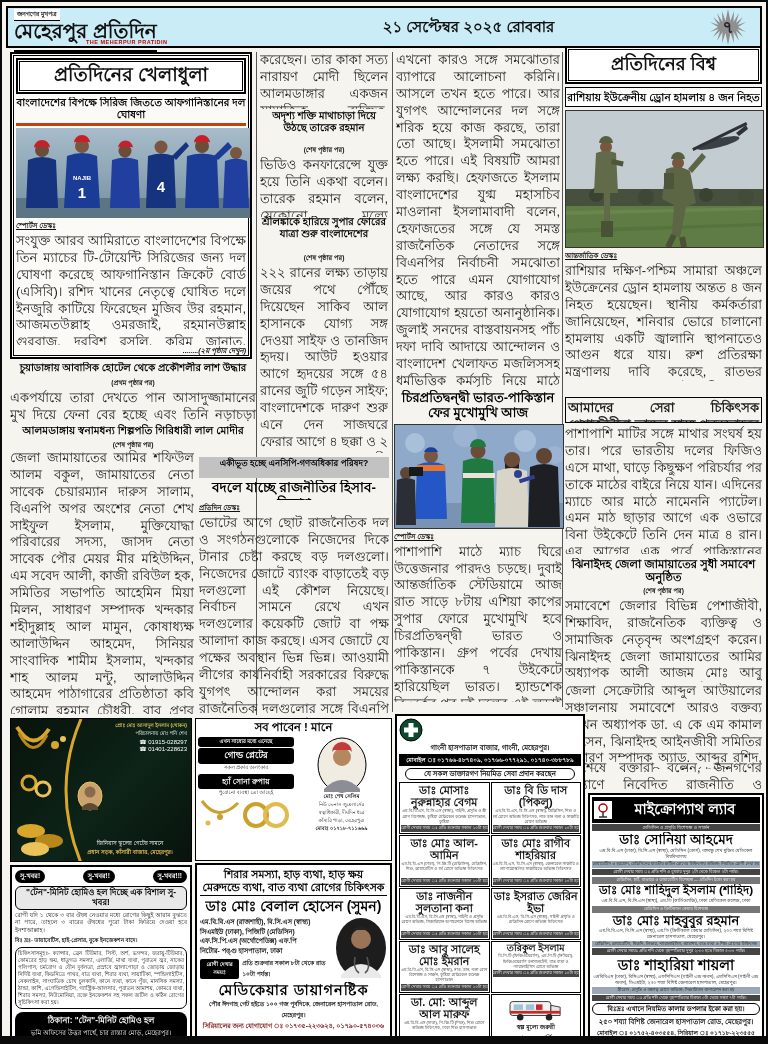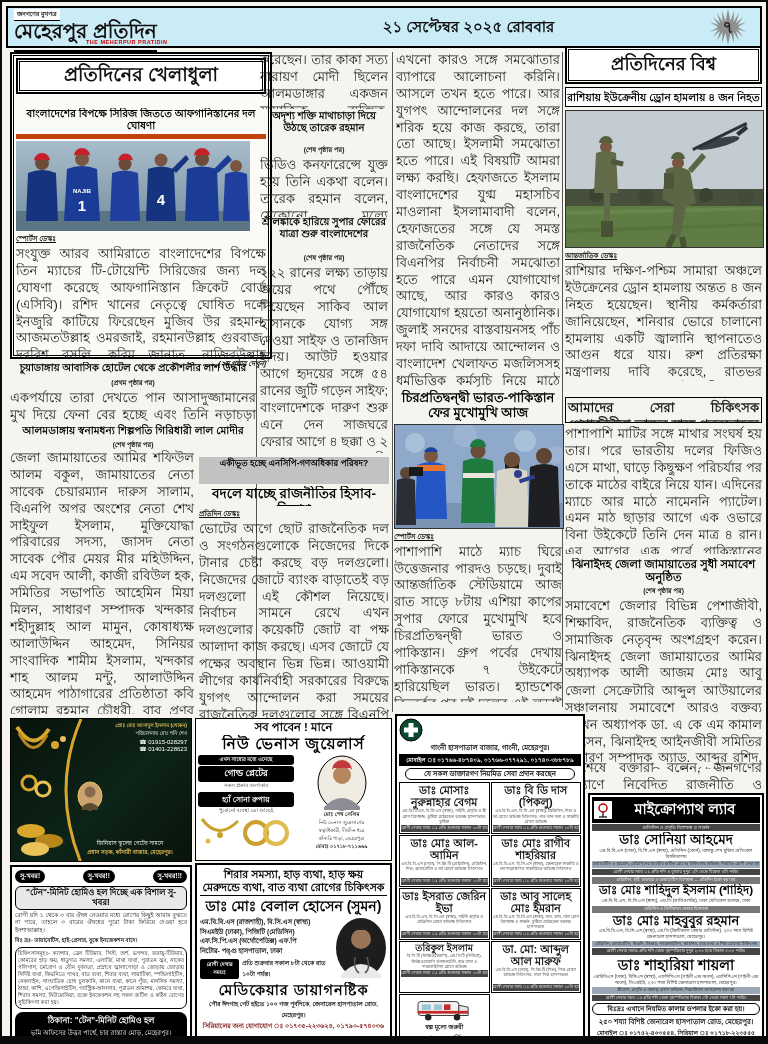--- a/index.html
+++ b/index.html
@@ -49,25 +49,25 @@
           <text x="0" y="6" text-anchor="middle" font-size="17" font-weight="bold" fill="#222">৭</text>
         </g>
       </svg>
     </div>
   </div>
 
   <div class="vrule" style="left:254px;top:50px;height:663px;"></div>
   <div class="vrule" style="left:390px;top:50px;height:660px;"></div>
   <div class="vrule" style="left:560px;top:50px;height:655px;"></div>
 
-  <div class="abs" style="left:8px;top:50px;width:262px;height:307px;border:2px solid #000;box-shadow:0 0 0 1px #fff inset, 0 0 0 2px #000 inset;padding:4px;background:#fbfaf6;">
+  <div class="abs" style="left:8px;top:50px;width:242px;height:307px;border:2px solid #000;box-shadow:0 0 0 1px #fff inset, 0 0 0 2px #000 inset;padding:4px;background:#fbfaf6;">
     <div class="dbl" style="height:30px;padding:1px;">
       <div class="dbl-in" style="font-size:19px;font-weight:900;">প্রতিদিনের খেলাধুলা</div>
     </div>
-    <div class="hl" style="font-size:10.3px;margin-top:14px;height:26px;border-bottom:5px solid #c2410c;">বাংলাদেশের বিপক্ষে সিরিজ জিততে আফগানিস্তানের দল ঘোষণা</div>
+    <div class="hl" style="font-size:10.3px;margin-top:3px;height:26px;border-bottom:3px solid #c2410c;">বাংলাদেশের বিপক্ষে সিরিজ জিততে আফগানিস্তানের দল ঘোষণা</div>
     <svg width="234" height="90" viewBox="0 0 234 90" style="margin-top:2px;">
       <defs>
         <linearGradient id="skybg" x1="0" y1="0" x2="0" y2="1">
           <stop offset="0" stop-color="#a8bccb"></stop>
             <stop offset="1" stop-color="#74909f"></stop>
         </linearGradient>
       </defs>
       <rect width="234" height="90" fill="url(#skybg)"></rect>
       <rect y="70" width="234" height="20" fill="#5b7585"></rect>
       <g>
@@ -130,21 +130,21 @@
     <div class="note">(শেষ পৃষ্ঠার পর)</div>
     <div class="body-txt" style="height:60px;margin-top:1px;">ভিডিও কনফারেন্সে যুক্ত হয়ে তিনি একথা বলেন। তারেক রহমান বলেন, যেকোনো মূল্যে বিএনপির নেতাকর্মীদের আগামী ফেব্রুয়ারি পর্যন্ত যদি আমরা ইস্পাত কঠিন ঐক্য ধরে রাখতে পারি, তবে জনগণের রায় ধানের শীষের পক্ষেই আসবে। অদৃশ্য শক্তি যেন ব্যর্থ হাসিল করতে না পারে, জনগণের মধ্যে বিভ্রান্তি ছড়াতে না পারে সেদিকে সজাগ থাকতে হবে।</div>
   </div>
   <div class="abs" style="left:258px;top:214px;width:128px;">
     <div class="hl" style="font-size:10px;height:36px;">শ্রীলঙ্কাকে হারিয়ে সুপার ফোরের যাত্রা শুরু বাংলাদেশের</div>
     <div class="note">(শেষ পৃষ্ঠার পর)</div>
     <div class="body-txt" style="height:188px;margin-top:1px;">২২২ রানের লক্ষ্য তাড়ায় জয়ের পথে পৌঁছে দিয়েছেন সাকিব আল হাসানকে যোগ্য সঙ্গ দেওয়া সাইফ ও তানজিদ হৃদয়। আউট হওয়ার আগে হৃদয়ের সঙ্গে ৫৪ রানের জুটি গড়েন সাইফ; বাংলাদেশকে দারুণ শুরু এনে দেন সাজঘরে ফেরার আগে ৪ ছক্কা ও ২ চারে। জয়ের বাকি কাজটুকু সারতে পারেননি হৃদয়। জয়ের জন্য যখন ১০ রান দরকার, এলবিডব্লিউ হন তিনি। আউট হওয়ার আগে ইনিংসে ৪ চার ও ২ ছক্কায় আসে তার রান। শেষ মেশে নাসুম আহমেদ এক ছক্কায় ম্যাচ শেষ করেন। প্রথম বলে ৪ মেরে মাত্র ৩ রান করে ফেরেন জাকের; তিন বল জাকের ও শেষ মেহেদী আউট হলে ম্যাচ জমে ওঠে। ফিল্ডিংয়ে ৭ উইকেটে ১৬৮ রানের সংগ্রহ পায় শ্রীলঙ্কা; টাইগাররা জিতে যায় হেসে-খেলে। পরে ২২ রানের ব্যবধানে ৩ উইকেট হারায় তারা।</div>
   </div>
 
   <div class="abs" style="left:197px;top:455px;width:190px;">
-    <div class="hl" style="font-size:8.6px;background:#c2c2c2;height:27px;line-height:13px;">একীভূত হচ্ছে এনসিপি-গণঅধিকার পরিষদ?</div>
+    <div class="hl" style="font-size:8.6px;background:#c2c2c2;height:21px;line-height:13px;">একীভূত হচ্ছে এনসিপি-গণঅধিকার পরিষদ?</div>
     <div class="hl" style="font-size:13.5px;height:20px;margin-top:2px;">বদলে যাচ্ছে রাজনীতির হিসাব-নিকাশ</div>
     <div class="byline" style="margin-top:2px;">প্রতিদিন ডেস্কঃ</div>
     <div class="body-txt" style="height:212px;margin-top:1px;">ভোটের আগে ছোট রাজনৈতিক দল ও সংগঠনগুলোকে নিজেদের দিকে টানার চেষ্টা করছে বড় দলগুলো। নিজেদের জোটে ব্যাংক বাড়াতেই বড় দলগুলো এই কৌশল নিয়েছে। নির্বাচন সামনে রেখে এখন দলগুলোর কয়েকটি জোট বা পক্ষ আলাদা কাজ করছে। এসব জোটে যে পক্ষের অবস্থান ভিন্ন ভিন্ন। আওয়ামী লীগের কার্যনির্বাহী সরকারের বিরুদ্ধে যুগপৎ আন্দোলন করা সময়ের রাজনৈতিক দলগুলোর সঙ্গে বিএনপি এখনো তাদের জোটে ধরে রেখেছে। অন্যদিকে জামায়াতে ইসলামী নতুন নির্বাচনী জোট গড়ার কাজ করছে। এর বাইরে বাম ও মধ্য ধারার আরও কয়েকটি দল তৃতীয় একটি জোট গঠনের চেষ্টা করছে। এই জোট গড়ার চেষ্টায় ভোটের রাজনীতিতে নতুন হিসাব-নিকাশও শুরু হয়েছে। নির্বাচন সামনে রেখে পুরনো মিত্রদের বাইরে কিছু দলের সঙ্গে যোগাযোগ করছে বিএনপি। জোটে নতুন আলোচনা শুরু হয়েছে জাতীয় নাগরিক পার্টি ও গণঅধিকার পরিষদের একীভূত হওয়ার বিষয়টি। এ নিয়ে দুই দলের নেতারা অনানুষ্ঠানিক আলোচনাও করেছেন। তবে একীভূত হলে দলের নাম কী হবে তা এখনো চূড়ান্ত হয়নি। গণঅধিকার পরিষদের সাধারণ সম্পাদক রাশেদ খান মানবজমিন-এর কাছে আলোচনার বিষয়টি স্বীকার করেছেন। এনসিপির একজন নেতাও এমন আলোচনার বিষয় জানিয়ে বলেন, দলের নাম বদলে একীভূত হতে যাচ্ছে না এনসিপি।</div>
   </div>
 
   <div class="abs body-txt" style="left:394px;top:50px;width:164px;height:335px;">এখনো কারও সঙ্গে সমঝোতার ব্যাপারে আলোচনা করিনি। আসলে তখন হতে পারে। আর যুগপৎ আন্দোলনের দল সঙ্গে শরিক হয়ে কাজ করছে, তারা তো আছে। ইসলামী সমঝোতা হতে পারে। এই বিষয়টি আমরা লক্ষ্য করছি। হেফাজতে ইসলাম বাংলাদেশের যুগ্ম মহাসচিব মাওলানা ইসলামাবাদী বলেন, হেফাজতের সঙ্গে যে সমস্ত রাজনৈতিক নেতাদের সঙ্গে বিএনপির নির্বাচনী সমঝোতা হতে পারে এমন যোগাযোগ আছে, আর কারও কারও যোগাযোগ হয়তো অনানুষ্ঠানিক। জুলাই সনদের বাস্তবায়নসহ পাঁচ দফা দাবি আদায়ে আন্দোলন ও বাংলাদেশ খেলাফত মজলিসসহ ধর্মভিত্তিক কর্মসূচি নিয়ে মাঠে নামছে। দাবি আদায় না হওয়া পর্যন্ত চলমান থাকবে বলে সংশ্লিষ্ট সূত্র জানিয়েছে। তবে তারা জোট গঠন করবে না; ভোট এক বাক্সে আনার চেষ্টা করছে। এ লক্ষ্যে ধর্মভিত্তিক দল একক প্রার্থী নিয়ে একাসনে নির্বাচন করার কথা রয়েছে। ভিন্ন দিকে ইসলামপন্থিদের জোট এক বাক্সে আনার চেষ্টা চালাচ্ছে জামায়াত ও ইসলামী আন্দোলন বাংলাদেশ। তাদের এই প্রক্রিয়া এখন দৃশ্যমান। সাতটি দল অভিন্ন কর্মসূচি নিয়ে মাঠে নেমেছে; তাদের এই তৎপরতার বিপরীতে বিএনপিও পাল্টা কৌশল নিয়েছে। গত ৬ই এপ্রিল রাজধানীর গুলশানে চেয়ারপারসনের রাজনৈতিক কার্যালয়ে হেফাজতের সঙ্গে বৈঠক করে বিএনপি। উপস্থিত দুটি দলের শীর্ষ নেতা জানিয়েছেন, নতুন জোটের প্রাথমিক আলোচনা হয়েছে। জোট গঠনের সিদ্ধান্ত চূড়ান্ত হলে আরও কিছু দল যোগ দিতে পারে।</div>
 
   <div class="abs" style="left:392px;top:388px;width:168px;">
     <div class="hl" style="font-size:13px;">চিরপ্রতিদ্বন্দ্বী ভারত-পাকিস্তান</div>
     <div class="hl" style="font-size:13px;">ফের মুখোমুখি আজ</div>
@@ -285,21 +285,20 @@
     <div style="font-size:5.4px;line-height:1.3;text-align:justify;border:1.5px solid #000;border-radius:7px;padding:2px;margin-top:2px;height:56px;overflow:hidden;">চিকিৎসাসমূহঃ- ক্যান্সার, ব্রেন টিউমার, সিস্ট, অর্শ, ভগন্দর, জরায়ু-টিউমার, কোমরের হাড় ক্ষয়, ধাতুগত সমস্যা, এলার্জি, মাথা ব্যথা, পুরাতন জ্বর, নাকের পলিপাস, চর্মরোগ ও যৌন দুর্বলতা, প্রস্রাবে জ্বালাপোড়া ও জোড়ায় জোড়ায় নির্দিষ্ট ব্যথা, কিডনিতে পাথর, বাত ব্যথা, শিরার ব্যথা, সায়াটিকা, স্পন্ডিলাইটিস, নেকলাইন, সাংঘাতিক চোখ চুলকানি, কানে ব্যথা, কানে পুঁজ, মানসিক সমস্যা, ঠান্ডা, কাশি, এপেন্ডিসাইটিস, গ্যাস্ট্রিক-আলসার, পুরাতন আমাশয়, কোমরে ব্যথা, শিরার সমস্যা, নিউমোনিয়া, রক্তে ইনফেকশন সহ সকল জটিল ও কঠিন রোগের সুচিকিৎসা করা হয়।</div>
     <div style="background:#000;color:#fff;border-radius:8px;text-align:center;margin-top:3px;padding:2px;">
       <div style="font-size:8.2px;font-weight:bold;">ঠিকানা: "টেন"-মিনিট হোমিও হল</div>
       <div style="font-size:6.6px;">ভূমি অফিসের উত্তর পার্শ্বে, চার রাস্তার মোড়, মেহেরপুর।</div>
       <div style="font-size:8.4px;font-weight:bold;">মোবাঃ 01811-942059</div>
     </div>
   </div>
 
   <div class="abs" style="left:193px;top:716px;width:197px;height:143px;border:1.5px solid #000;background:#fff;padding:2px;overflow:hidden;">
     <div class="hl" style="font-size:11.5px;">সব পাবেন ! মানে</div>
-    <div class="hl" style="font-size:15.5px;letter-spacing:1px;">নিউ ভেনাস জুয়েলার্স</div>
     <div style="display:flex;margin-top:2px;">
       <div style="width:96px;">
         <div class="pill" style="font-size:5.2px;padding:1px 2px;border-radius:3px;">এখন সাধ্যের মধ্যে এনেছে</div>
         <div class="pill" style="font-size:8.6px;padding:1px 2px;border-radius:3px;margin-top:1px;">গোল্ড প্লেটের</div>
         <div style="font-size:5.2px;text-align:center;">সকল প্রকার অলংকার</div>
         <div class="pill" style="font-size:7.6px;padding:1px 2px;border-radius:3px;margin-top:2px;">হ্যাঁ সোনা রুপায়</div>
         <div style="font-size:5.2px;text-align:center;">পুরোনো ব্যবস্থা তো আছেই</div>
         <svg width="94" height="34" viewBox="0 0 94 34">
           <path d="M4,4 Q20,26 40,6" stroke="#caa12c" stroke-width="3" fill="none"></path>
           <circle cx="22" cy="20" r="3" fill="#caa12c"></circle>
@@ -377,20 +376,25 @@
         <div class="gstrip">রোগী দেখার সময় ঃ প্রতি শুক্রবার সকাল ১০টা হতে বিকাল ৫টা পর্যন্ত</div>
       </div>
       <div class="adcell">
         <div class="dn">ডাঃ মোঃ আল-আমিন</div>
         <div class="dq" style="height:17px;">এম.বি.বি.এস (ঢাকা), পি.জি.টি (মেডিসিন), মেডিসিন, শিশু, ডায়াবেটিস ও চর্ম রোগে অভিজ্ঞ চিকিৎসক</div>
         <div class="gstrip">রোগী দেখার সময় ঃ প্রতি শুক্রবার সকাল ১০টা হতে বিকাল ৫টা পর্যন্ত</div>
       </div>
       <div class="adcell">
         <div class="dn">ডাঃ মোঃ রাগীব শাহরিয়ার</div>
         <div class="dq" style="height:17px;">এম.বি.বি.এস, বি.সি.এস (স্বাস্থ্য), জেনারেল সার্জারি ও ল্যাপারোস্কপিক সার্জারিতে অভিজ্ঞ চিকিৎসক</div>
+        <div class="gstrip">রোগী দেখার সময় ঃ প্রতি শুক্রবার সকাল ১০টা হতে বিকাল ৫টা পর্যন্ত</div>
+      </div>
+      <div class="adcell">
+        <div class="dn">ডাঃ নাজনীন সুলতানা কনা</div>
+        <div class="dq" style="height:17px;">এম.বি.বি.এস, বি.সি.এস (স্বাস্থ্য), গাইনী ও প্রসূতি রোগে অভিজ্ঞ, সিজারিয়ান অপারেশনে বিশেষ অভিজ্ঞ</div>
         <div class="gstrip">রোগী দেখার সময় ঃ প্রতি শুক্রবার সকাল ১০টা হতে বিকাল ৫টা পর্যন্ত</div>
       </div>
       <div class="adcell">
         <div class="dn">ডাঃ ইসরাত জেরিন ইভা</div>
         <div class="dq" style="height:17px;">এম.বি.বি.এস, বি.সি.এস (স্বাস্থ্য), গাইনী প্রসূতি ও মেডিসিন রোগে অভিজ্ঞ চিকিৎসক</div>
         <div class="gstrip">রোগী দেখার সময় ঃ প্রতি শুক্রবার সকাল ১০টা হতে বিকাল ৫টা পর্যন্ত</div>
       </div>
       <div class="adcell">
         <div class="dn">ডাঃ আবু সালেহ মোঃ ইমরান</div>
         <div class="dq" style="height:17px;">এম.বি.বি.এস, বি.সি.এস (স্বাস্থ্য), নাক, কান, গলা রোগ বিশেষজ্ঞ ও সার্জন, কুষ্টিয়া মেডিকেল কলেজ হাসপাতাল</div>

